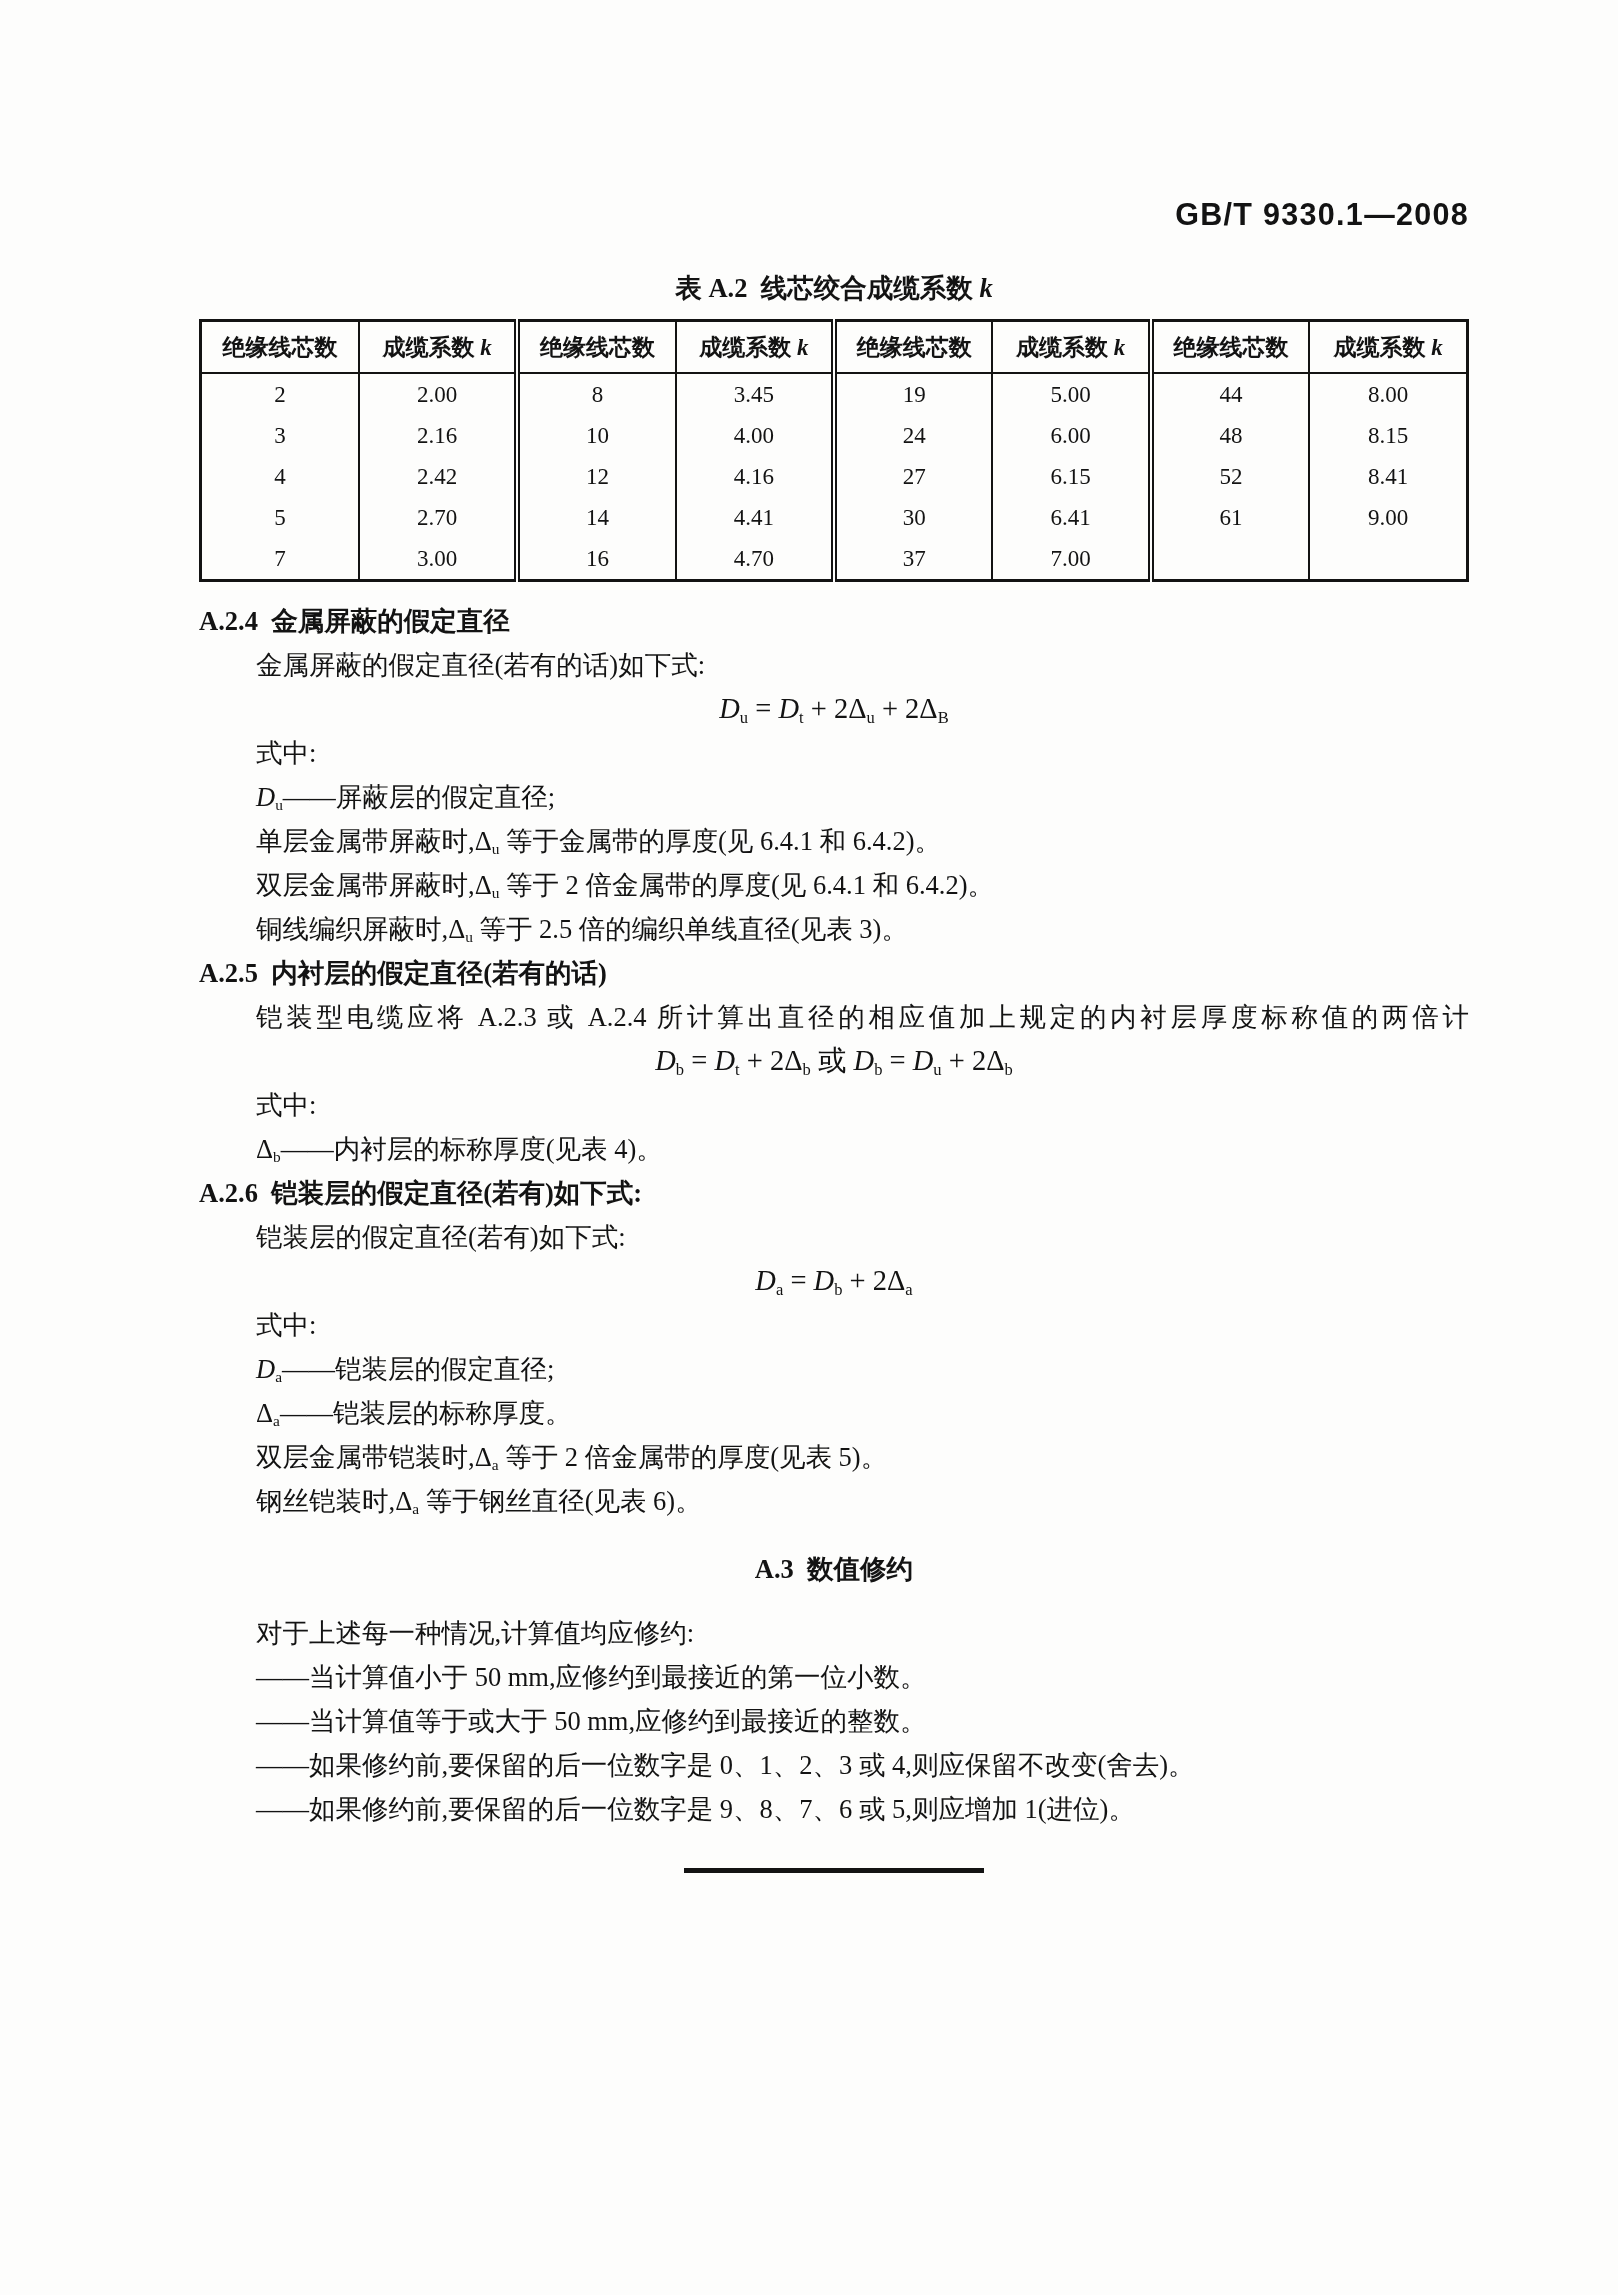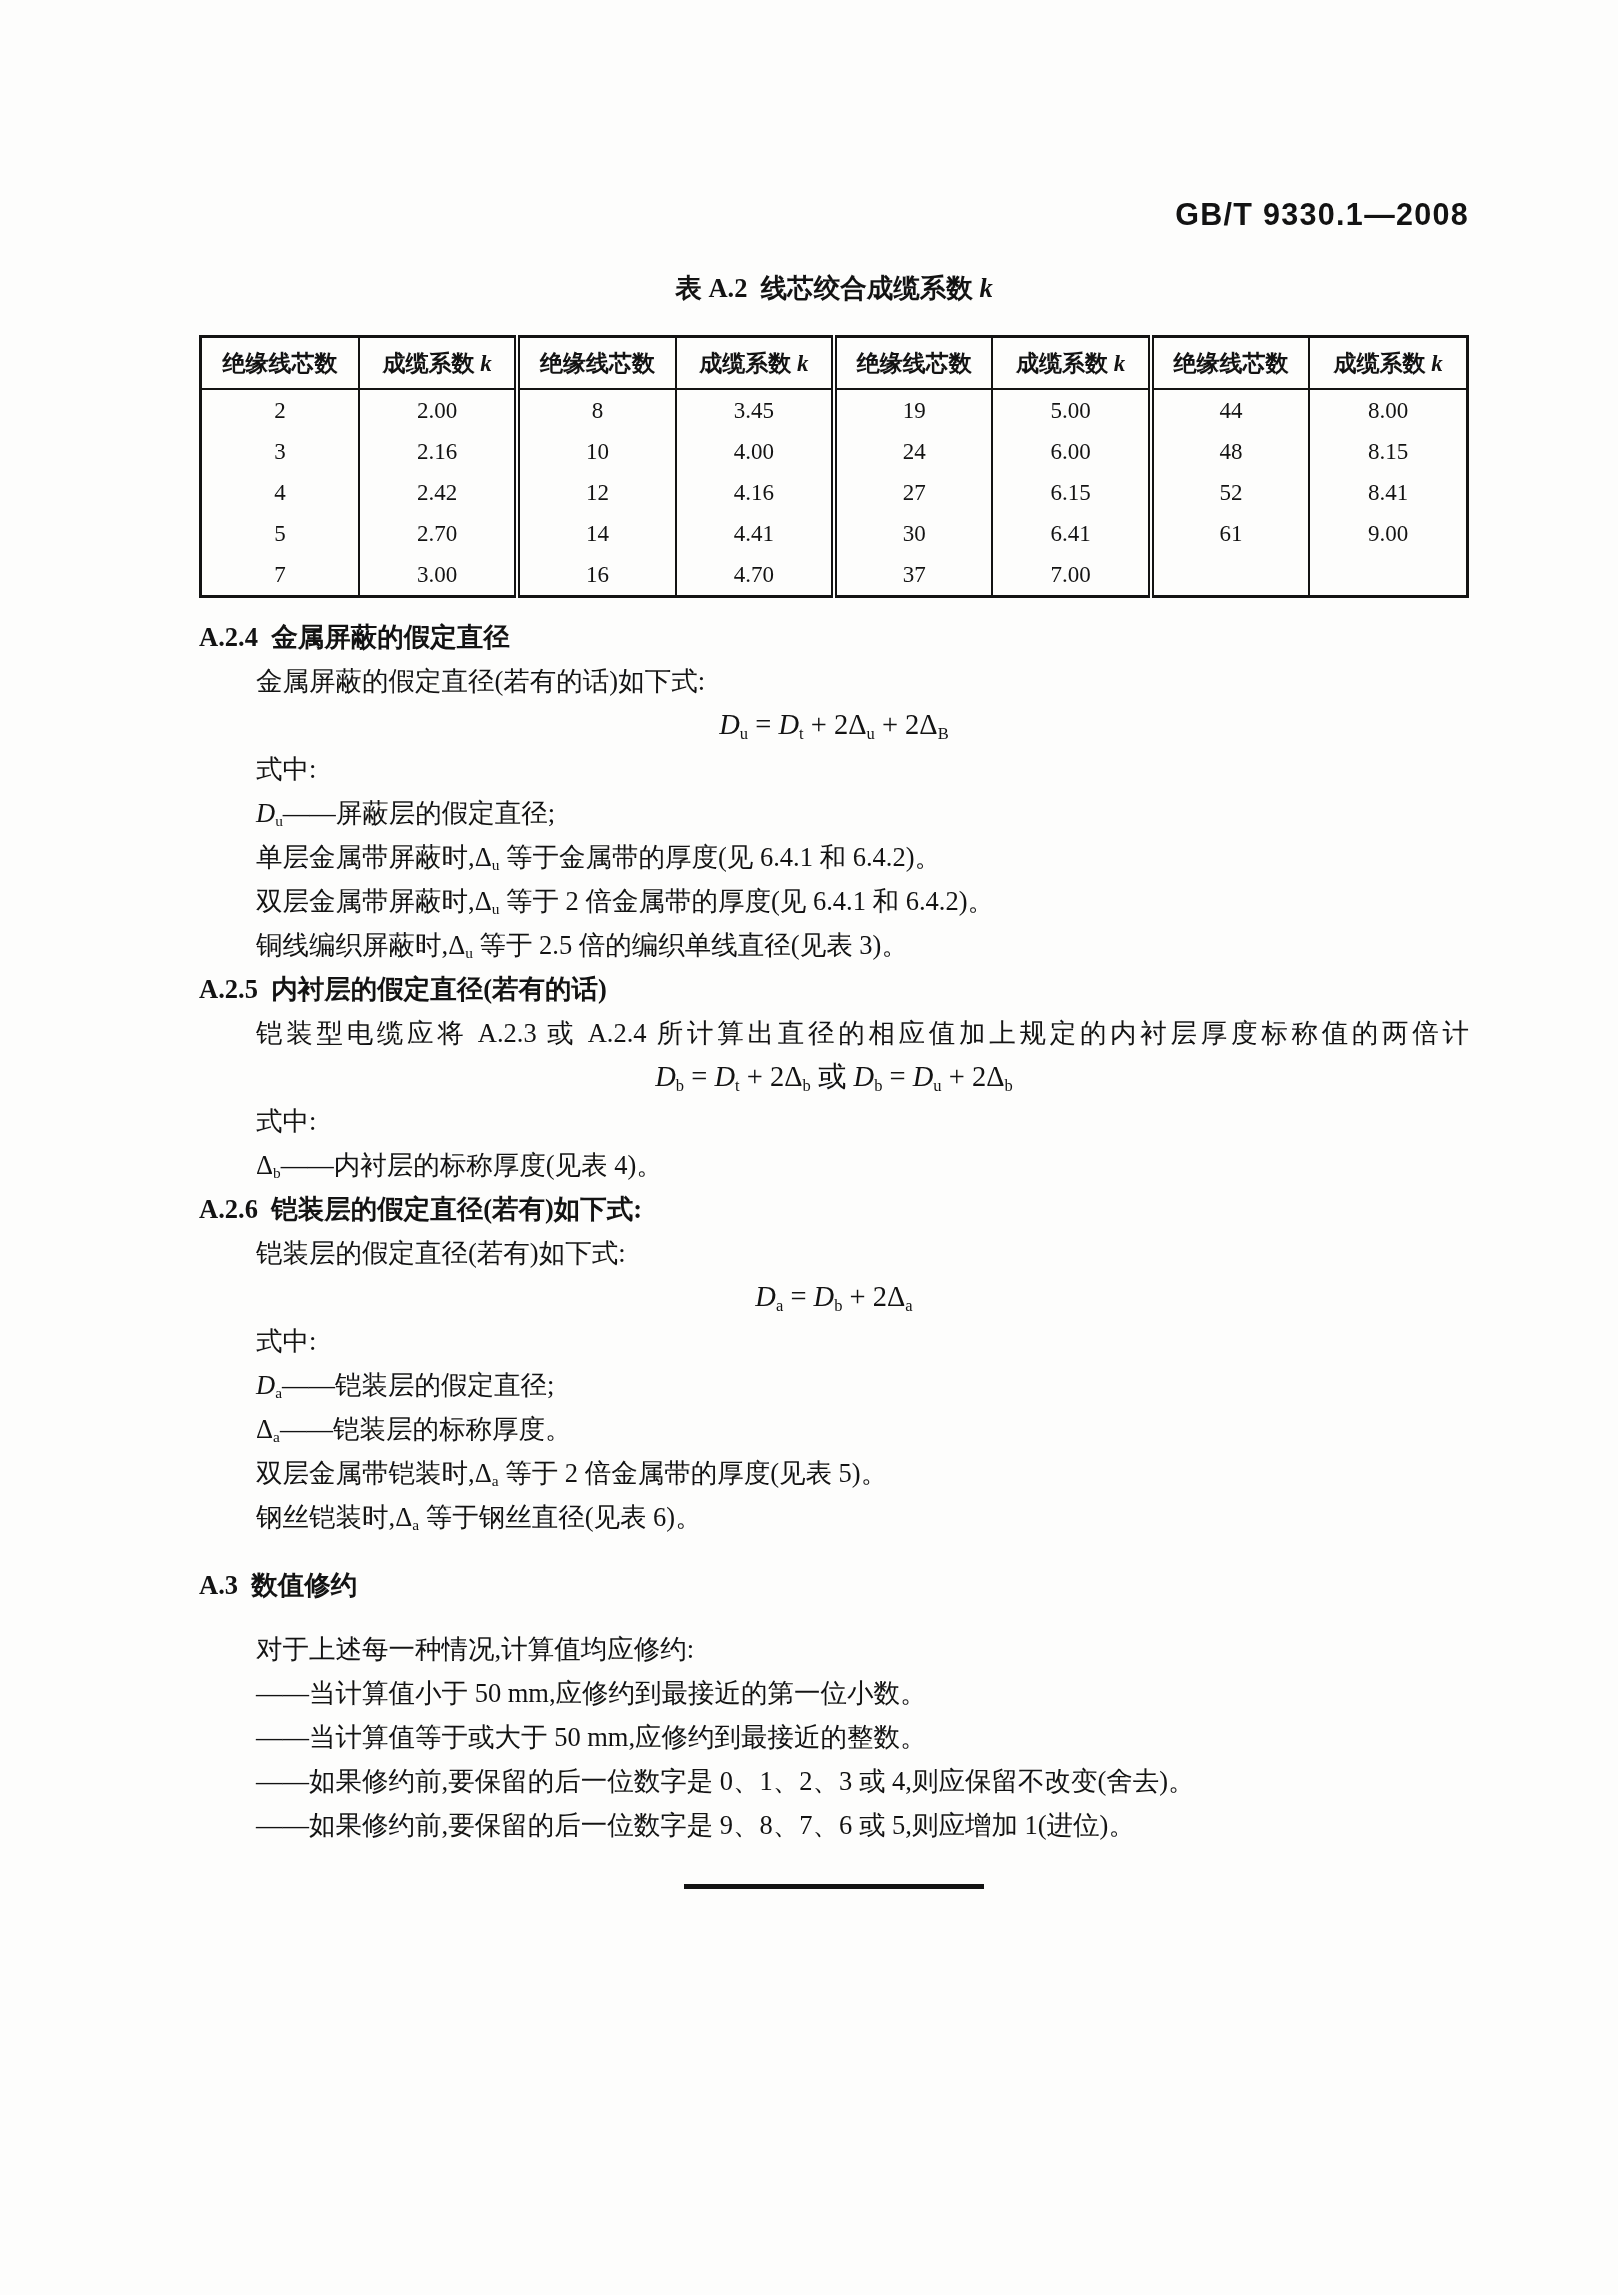--- a/index.html
+++ b/index.html
@@ -13,21 +13,21 @@
     text-align:right;font-weight:bold;font-size:30.5px;line-height:33px;
     font-family:"Liberation Sans","DejaVu Sans",sans-serif;letter-spacing:1.3px;
   }
   .table-title{
     text-align:center;font-weight:bold;font-size:26.5px;line-height:33px;
     margin-top:41px;white-space:pre-wrap;
   }
   .table-title i,.coef-table th i{font-family:"Liberation Serif",serif;}
   table.coef-table{
     width:100%;border-collapse:collapse;table-layout:fixed;
-    margin-top:30px;border:3.3px solid #131313;padding-left:44px;
+    margin-top:14px;border:3.3px solid #131313;padding-left:44px;
   }
   .coef-table th{
     height:50px;font-size:23px;font-weight:bold;text-align:center;
     border-bottom:2.7px solid #131313;padding:0;white-space:pre-wrap;
   }
   .coef-table td{
     height:41px;font-size:23px;text-align:center;padding:0;
     font-family:"Liberation Serif","DejaVu Serif",serif;
   }
   .sep-thin{border-left:2px solid #131313;}
@@ -37,21 +37,21 @@
   }
   .heading{font-weight:bold;}
   .indent{padding-left:57px;}
   .fill{text-align:justify;text-align-last:justify;}
   .formula{
     text-align:center;font-size:28.5px;line-height:44px;white-space:pre-wrap;
     font-family:"Liberation Serif","DejaVu Serif",serif;
   }
   .formula i{font-style:italic;}
   sub{font-size:0.58em;vertical-align:-0.28em;line-height:0;}
-  .sp-before{margin-top:24px;}
+  .sp-before{margin-top:24px;text-align:center;}
   .sp-before-sm{margin-top:20px;}
   .end-rule{
     width:300px;height:4.6px;background:#131313;margin:37px auto 0 auto;
   }
   .mt-table{margin-top:17px;}
 </style>
 </head>
 <body>
 
 <div class="page">

